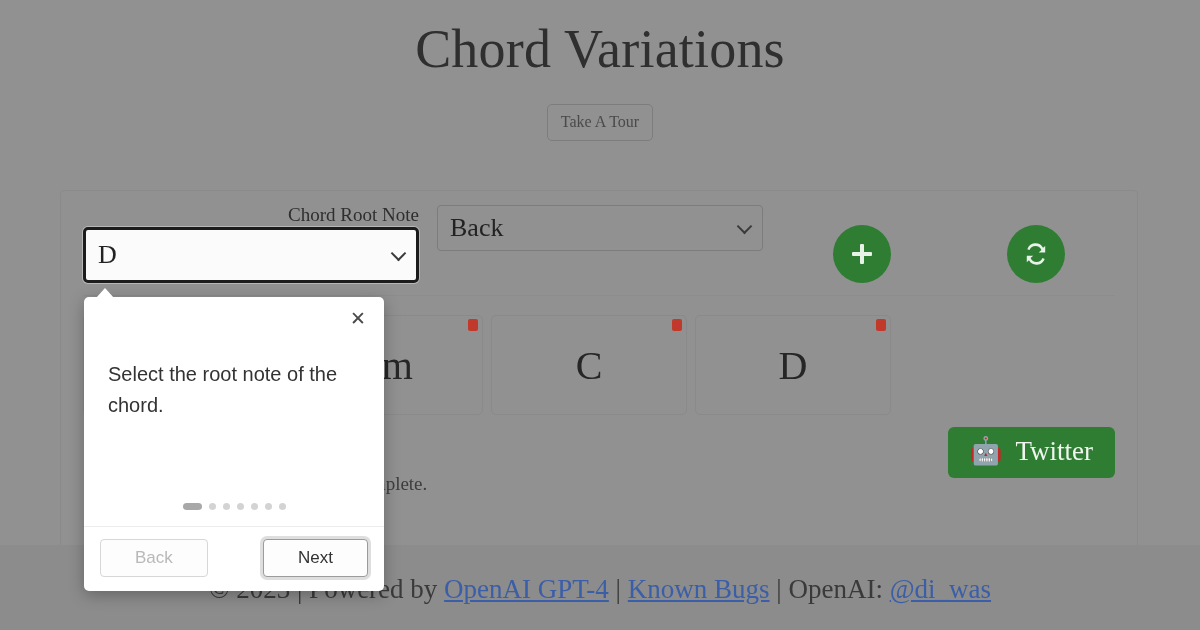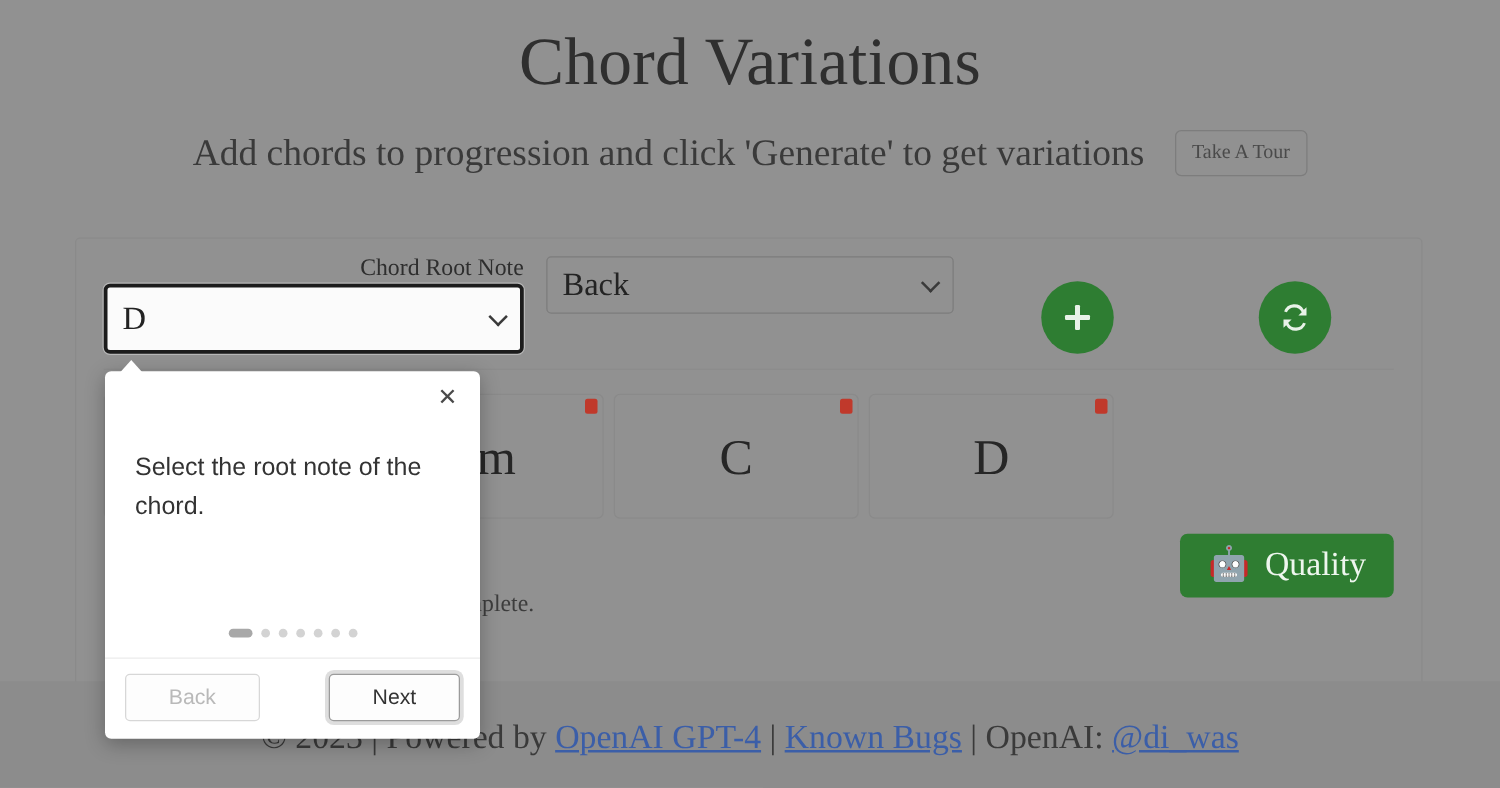--- a/index.html
+++ b/index.html
@@ -322,21 +322,20 @@
   }
 </style>
 </head>
 <body>
 
 <div id="page">
 
   <h1 class="page-title">Chord Variations</h1>
 
   <div class="subtitle-row">
-    <div class="subtitle">Add chords to progression and click 'Generate' to get variations</div>
     <button class="tour-button">Take A Tour</button>
   </div>
 
   <div class="panel">
 
     <div class="controls-row">
 
       <div class="field field-root">
         <span class="field-label">Chord Root Note</span>
         <div class="select-box highlighted">
@@ -388,21 +387,21 @@
       </div>
     </div>
 
     <div class="hints">
       <div>Click on a chord to delete the chord.</div>
       <div>Generation may take some time to complete.</div>
     </div>
 
     <button class="generate-btn">
       <span class="robot">🤖</span>
-      <span>Quality</span>
+      <span>Twitter</span>
     </button>
 
   </div>
 
   <div class="footer-band"></div>
   <div class="footer-text">
     <span>© 2023 | Powered by </span><a href="#">OpenAI GPT-4</a><span> | </span><a href="#">Known Bugs</a><span> | OpenAI: </span><a href="#">@di_was</a>
   </div>
 
   <div class="popover">

